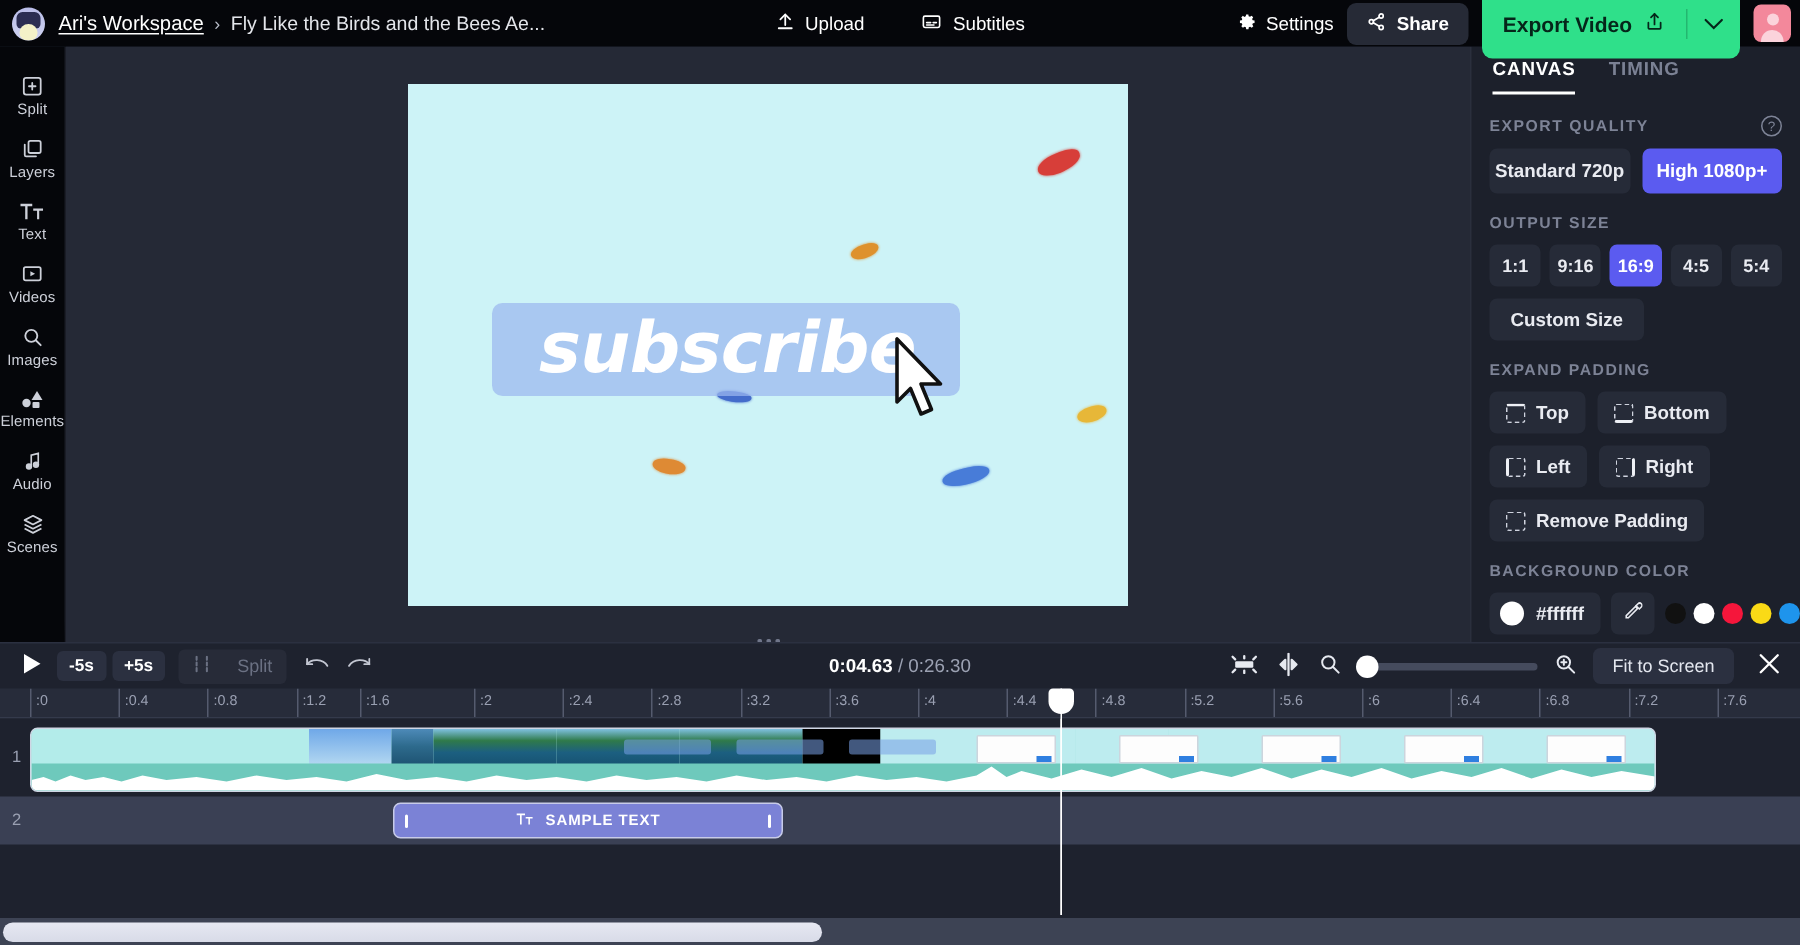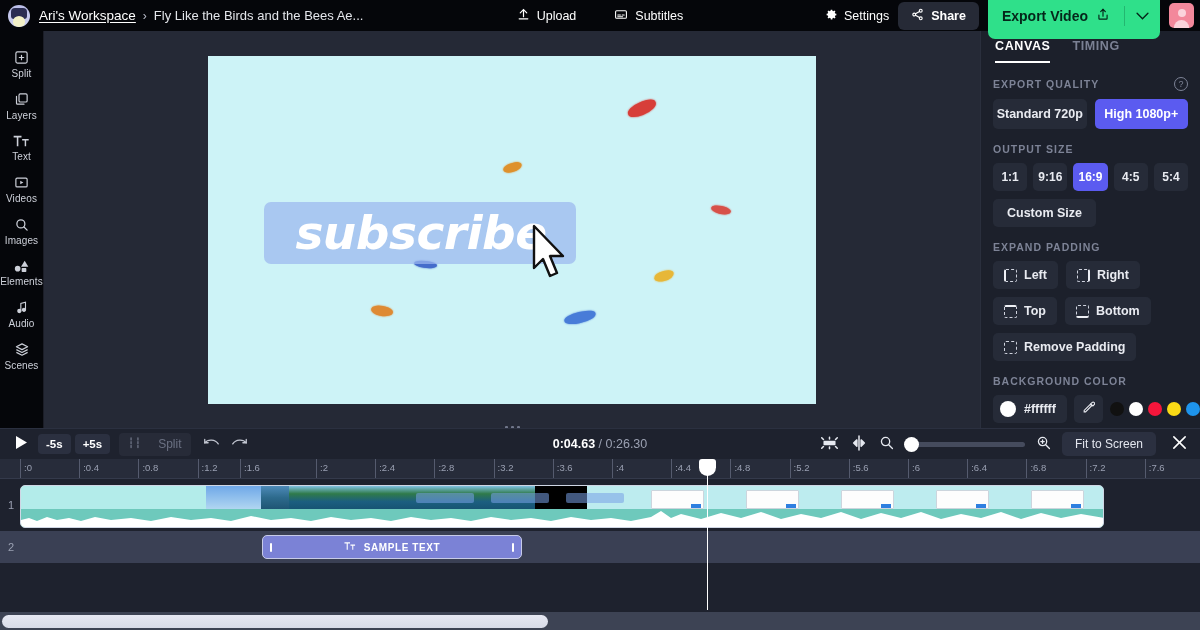--- a/index.html
+++ b/index.html
@@ -87,21 +87,21 @@
     position:absolute;left:0;bottom:0;width:44px;height:18px;
     background:linear-gradient(transparent,#05060a 70%);
   }
 
   
   .stage{
     position:absolute;left:44px;top:31px;width:936px;height:401px;
     background:#252936;display:flex;align-items:center;justify-content:center;
   }
   .canvas{
-    position:relative;width:608px;height:348px;background:#cdf3f7;overflow:hidden;
+    position:relative;width:480px;height:348px;background:#cdf3f7;overflow:hidden;
     margin-top:-4px;
   }
   .bird{position:absolute;border-radius:50% 40% 55% 45%;}
   .sub-pill{
     position:absolute;left:56px;top:146px;width:312px;height:62px;
     background:rgba(155,183,238,.72);border-radius:7px;
   }
   .sub-text{
     position:absolute;left:58px;top:144px;width:310px;height:66px;
     display:flex;align-items:center;justify-content:center;
@@ -457,36 +457,36 @@
       <button class="chip">4:5</button>
       <button class="chip">5:4</button>
     </div>
     <button class="chip chip-wide">Custom Size</button>
 
     <div class="sec-head">
       <span class="sec-title">EXPAND PADDING</span>
     </div>
     <div class="pad-row">
       <div class="pad-btn">
+        <span class="dash-ico top"></span>
+        <span>Top</span>
+      </div>
+      <div class="pad-btn">
+        <span class="dash-ico bottom"></span>
+        <span>Bottom</span>
+      </div>
+    </div>
+    <div class="pad-row">
+      <div class="pad-btn">
         <span class="dash-ico left"></span>
         <span>Left</span>
       </div>
       <div class="pad-btn">
         <span class="dash-ico right"></span>
         <span>Right</span>
-      </div>
-    </div>
-    <div class="pad-row">
-      <div class="pad-btn">
-        <span class="dash-ico top"></span>
-        <span>Top</span>
-      </div>
-      <div class="pad-btn">
-        <span class="dash-ico bottom"></span>
-        <span>Bottom</span>
       </div>
     </div>
     <div class="pad-row">
       <div class="pad-btn">
         <span class="dash-ico"></span>
         <span>Remove Padding</span>
       </div>
     </div>
 
     <div class="sec-head">

